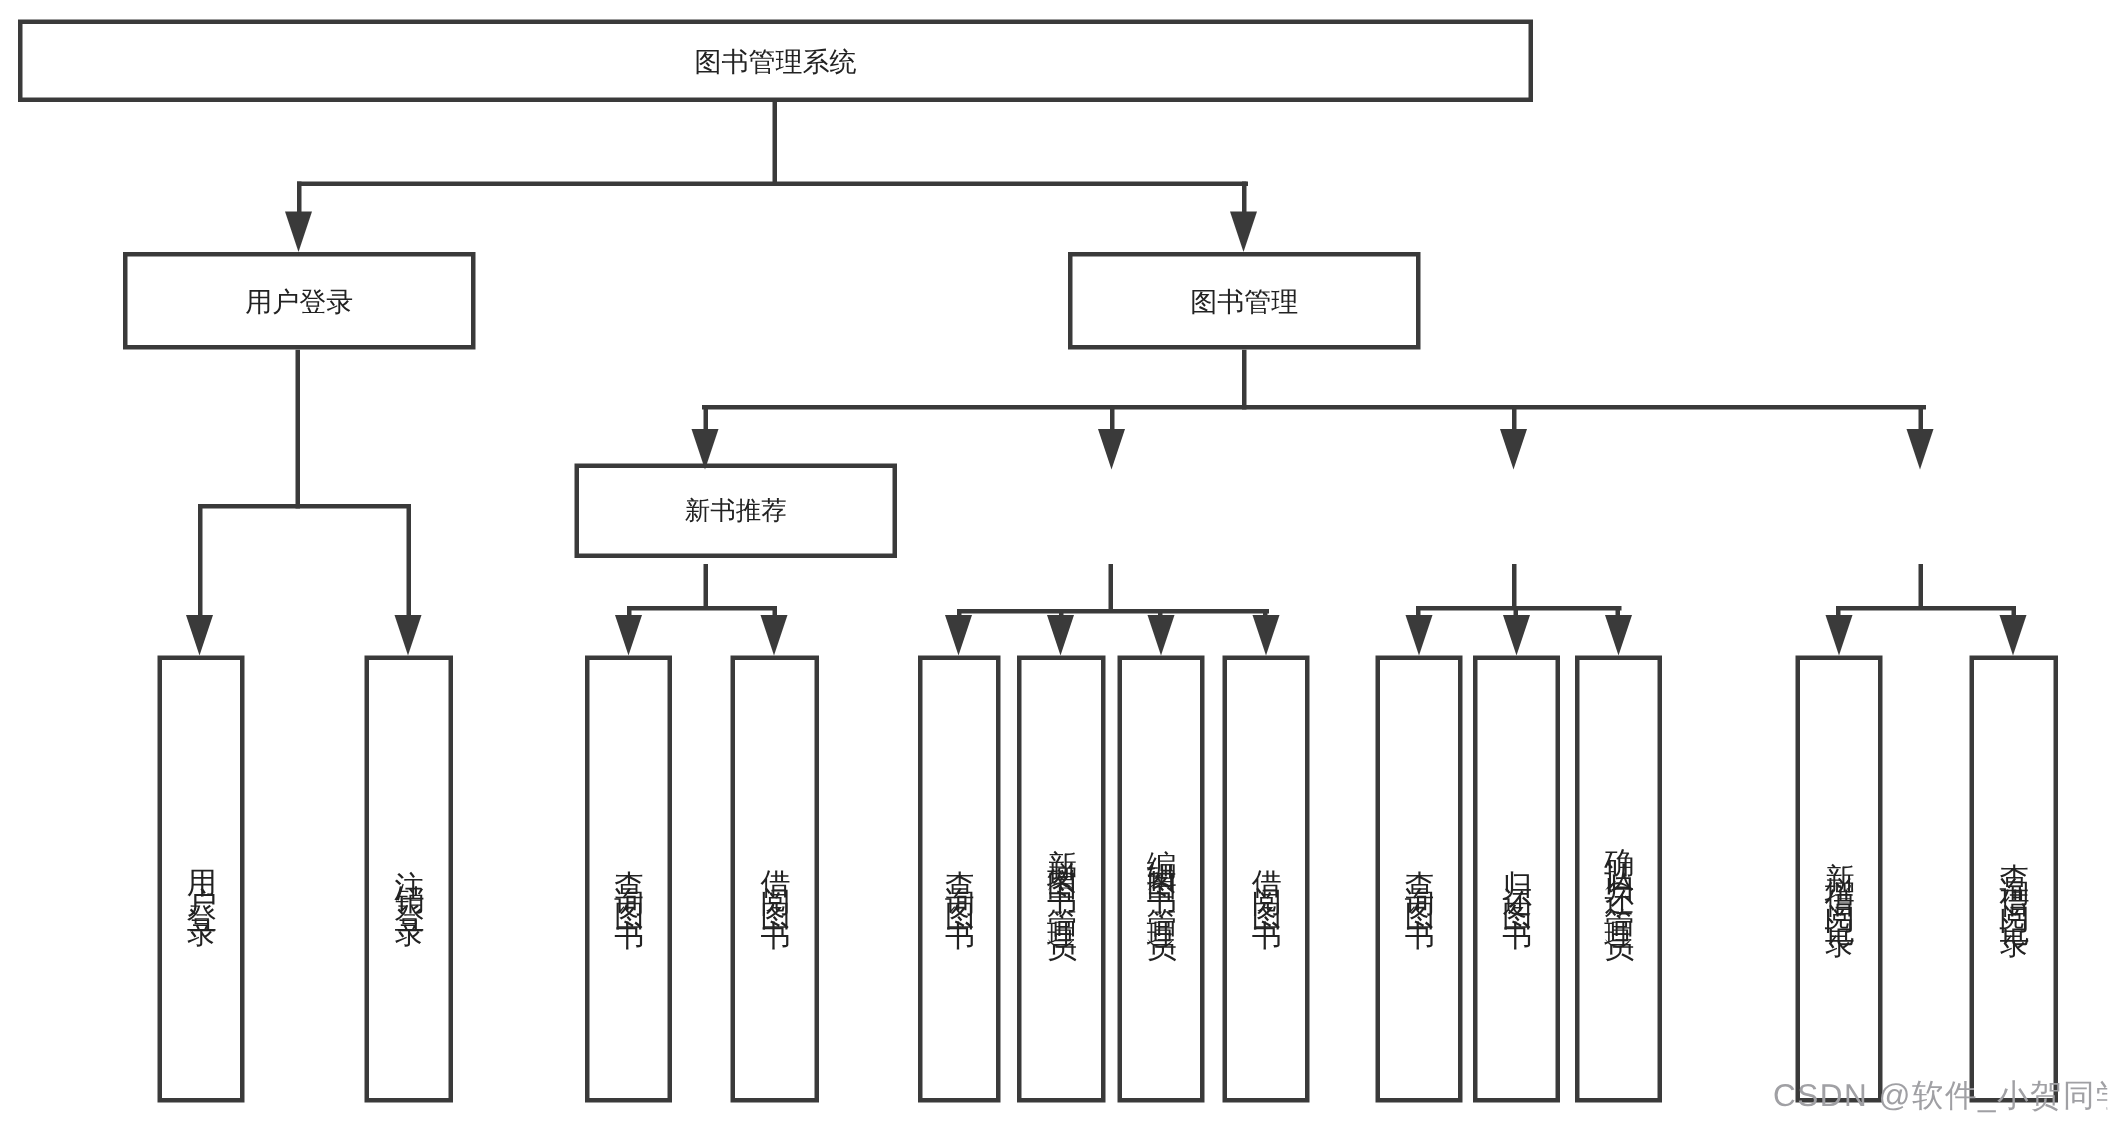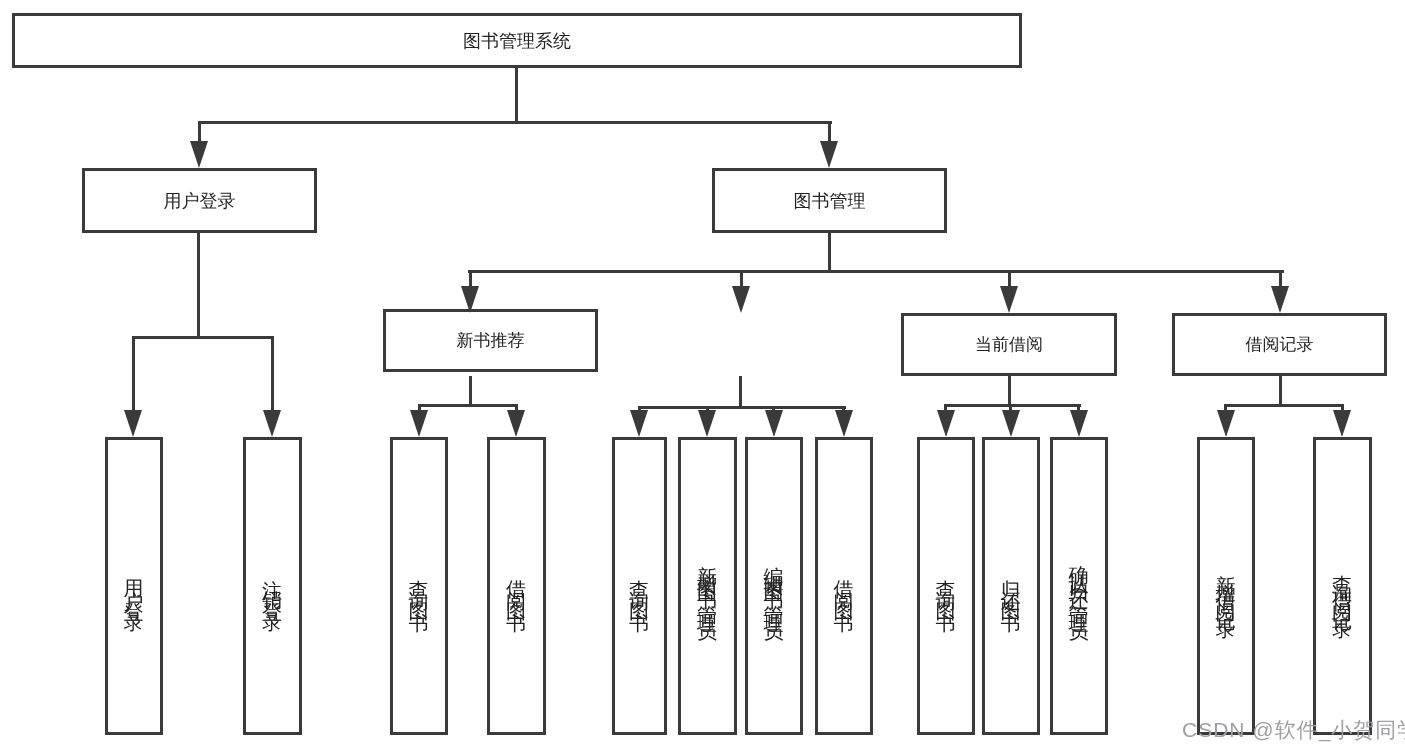--- a/index.html
+++ b/index.html
@@ -88,22 +88,20 @@
   <div class="vline" style="left:469px;top:270px;width:3px;height:20px;"></div>
   <div class="arrow" style="left:461px;top:286px;"></div>
   <div class="vline" style="left:740px;top:270px;width:3px;height:20px;"></div>
   <div class="arrow" style="left:732px;top:286px;"></div>
   <div class="vline" style="left:1008px;top:270px;width:3px;height:20px;"></div>
   <div class="arrow" style="left:1000px;top:286px;"></div>
   <div class="vline" style="left:1279px;top:270px;width:3px;height:20px;"></div>
   <div class="arrow" style="left:1271px;top:286px;"></div>
 
   <div class="box" style="left:363px;top:309px;width:215px;height:63px;font-size:17px;margin-left:20px;">新书推荐</div>
-  <div class="box" style="left:901px;top:313px;width:216px;height:63px;font-size:17px;">当前借阅</div>
-  <div class="box" style="left:1172px;top:313px;width:215px;height:63px;font-size:17px;">借阅记录</div>
 
   <div class="vline" style="left:469px;top:376px;width:3px;height:30px;"></div>
   <div class="hline" style="left:418px;top:404px;width:100px;height:3px;"></div>
   <div class="vline" style="left:418px;top:404px;width:3px;height:10px;"></div>
   <div class="arrow" style="left:410px;top:410px;"></div>
   <div class="vline" style="left:515px;top:404px;width:3px;height:10px;"></div>
   <div class="arrow" style="left:507px;top:410px;"></div>
 
   <div class="vline" style="left:739px;top:376px;width:3px;height:32px;"></div>
   <div class="hline" style="left:638px;top:406px;width:208px;height:3px;"></div>

